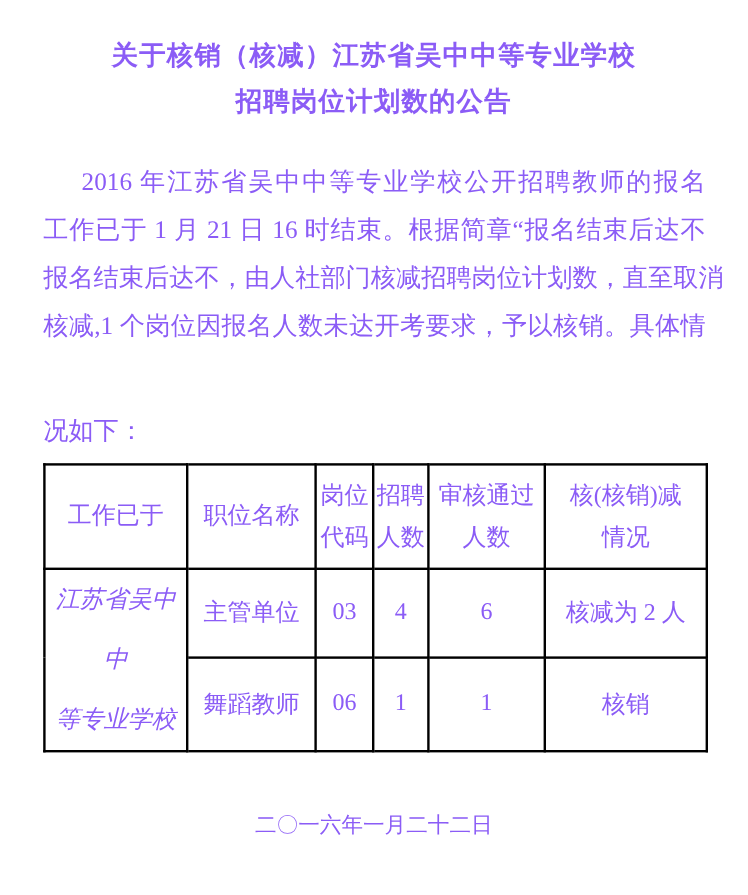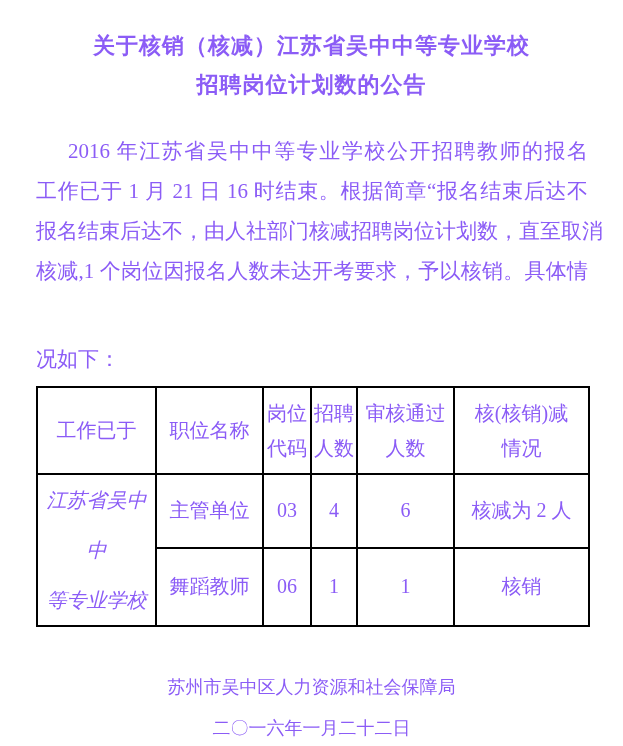--- a/index.html
+++ b/index.html
@@ -130,17 +130,16 @@
         <td>舞蹈教师</td>
         <td>06</td>
         <td>1</td>
         <td>1</td>
         <td>核销</td>
       </tr>
     </tbody>
   </table>
 
   <div class="footer">
-    <div>苏州市吴中区人力资源和社会保障局</div>
     <div>二〇一六年一月二十二日</div>
   </div>
 
 </div>
 
 </body></html>

